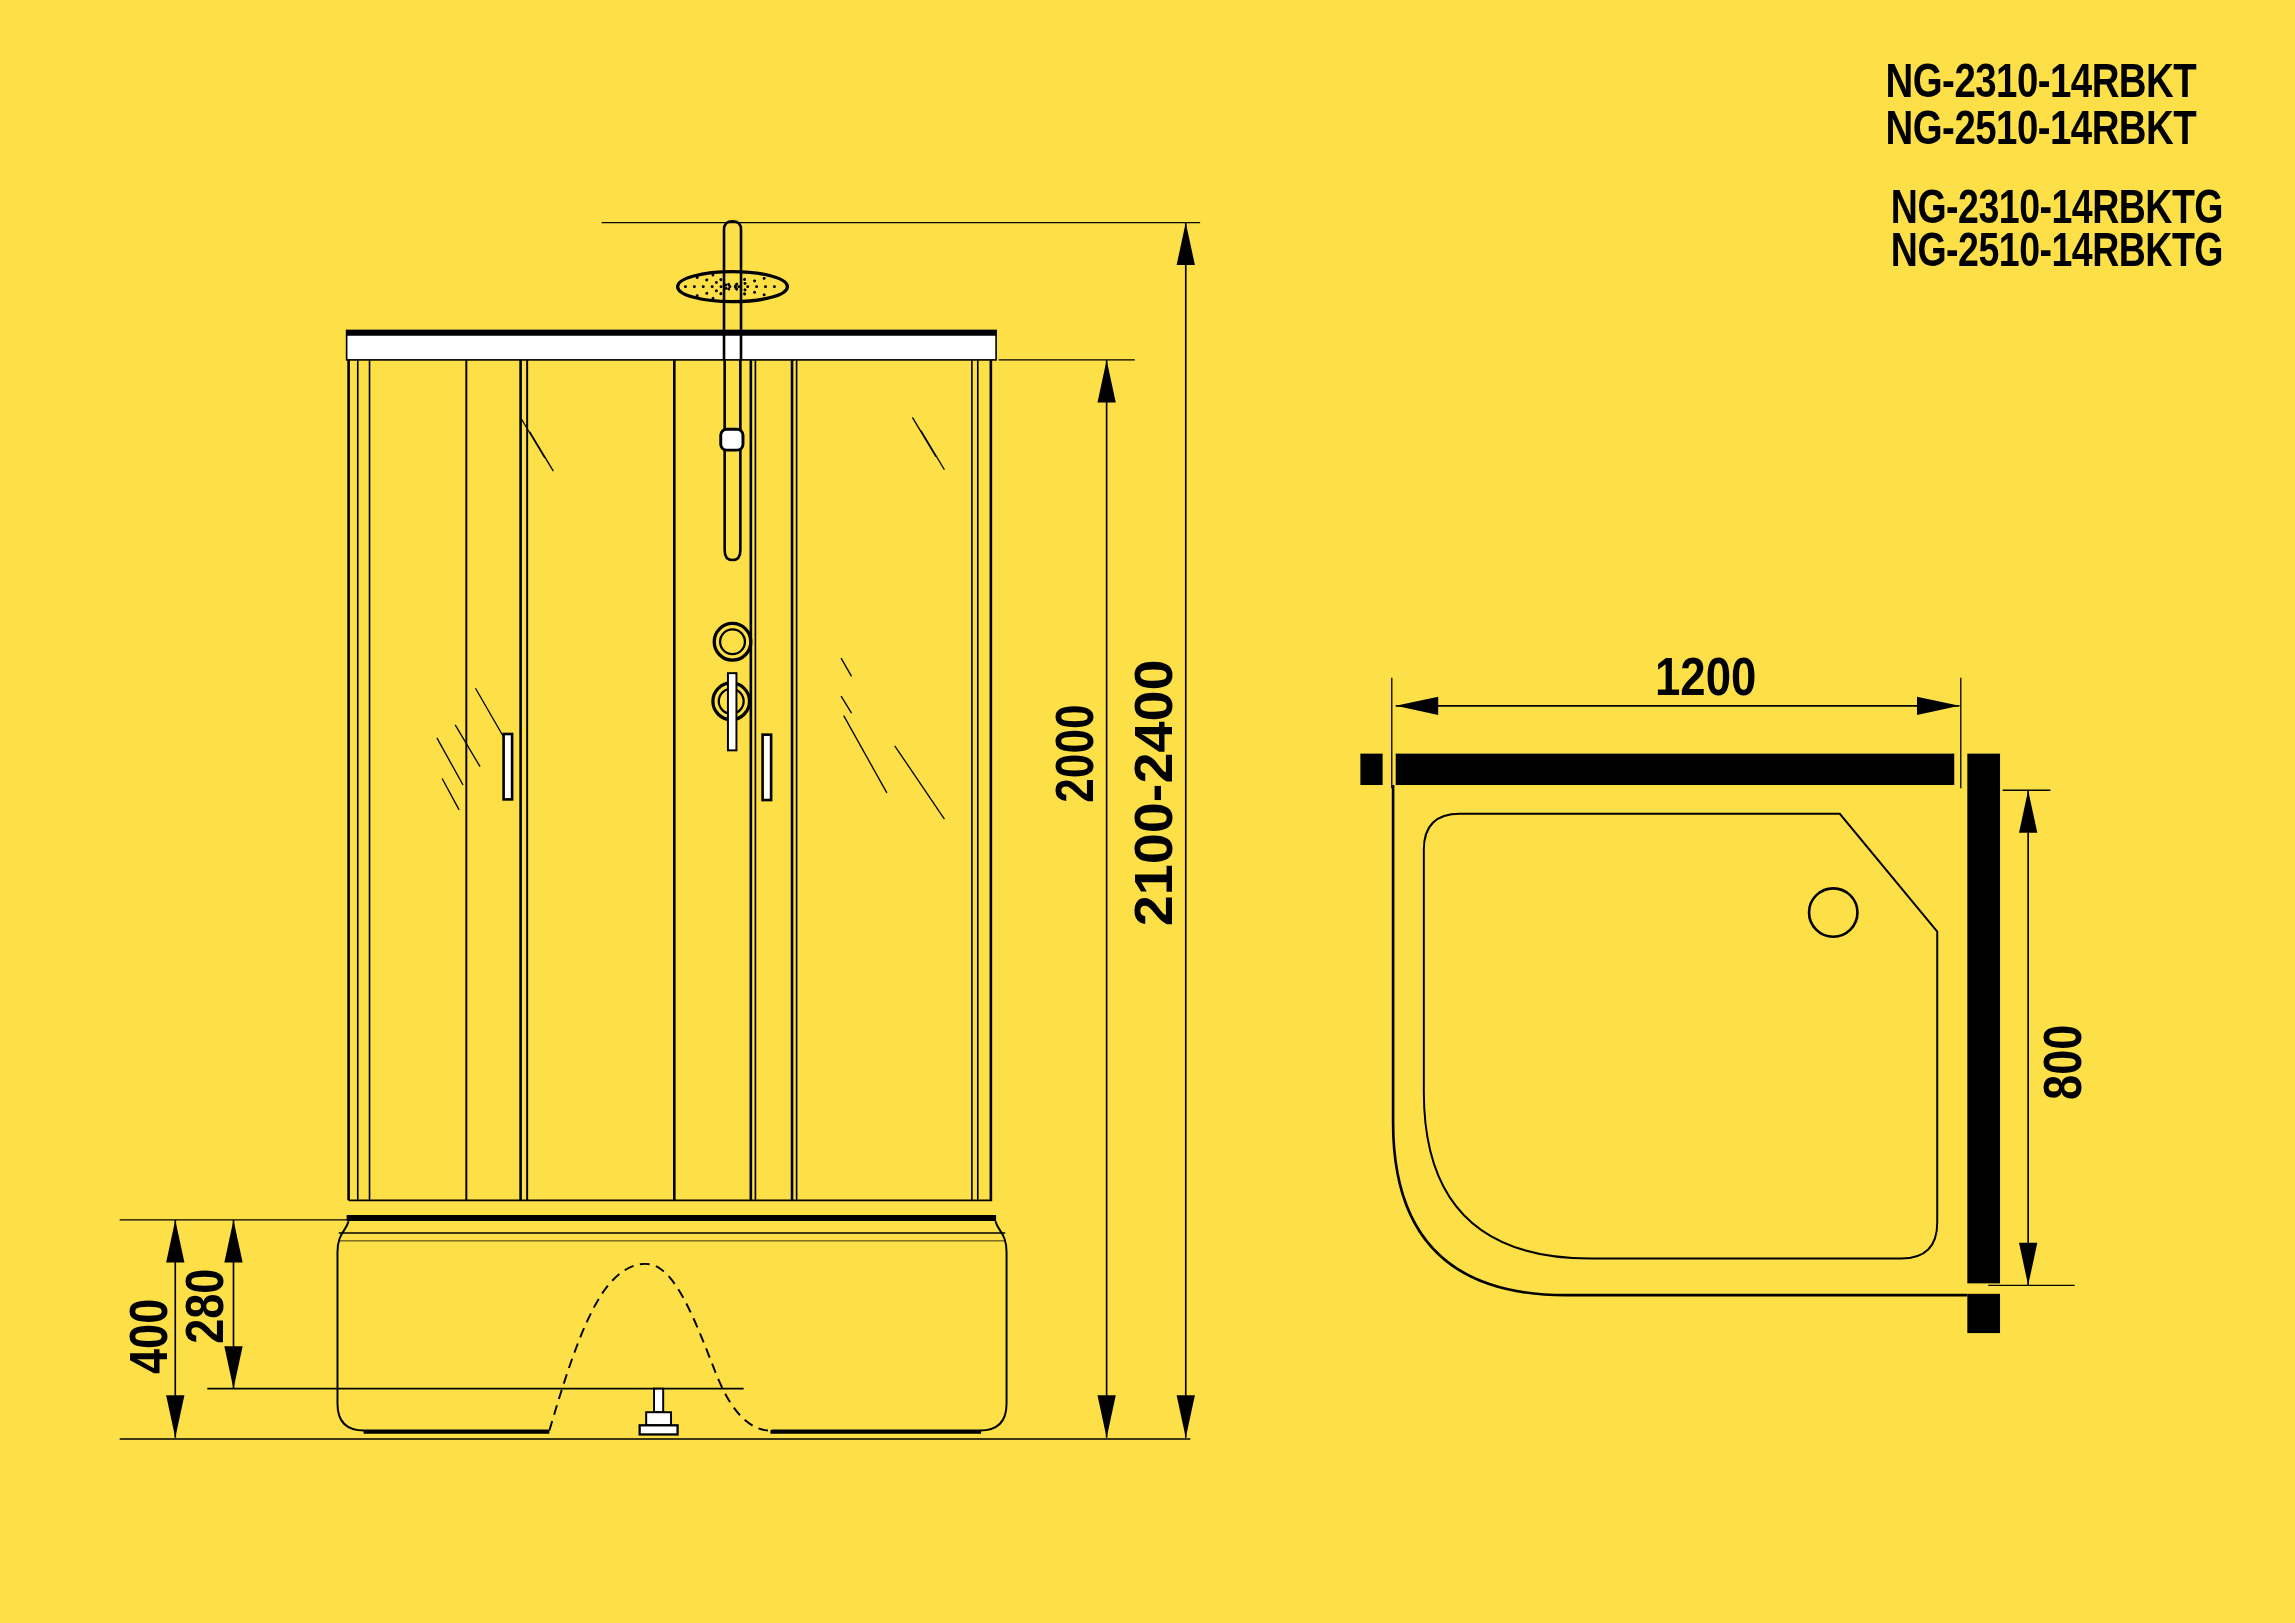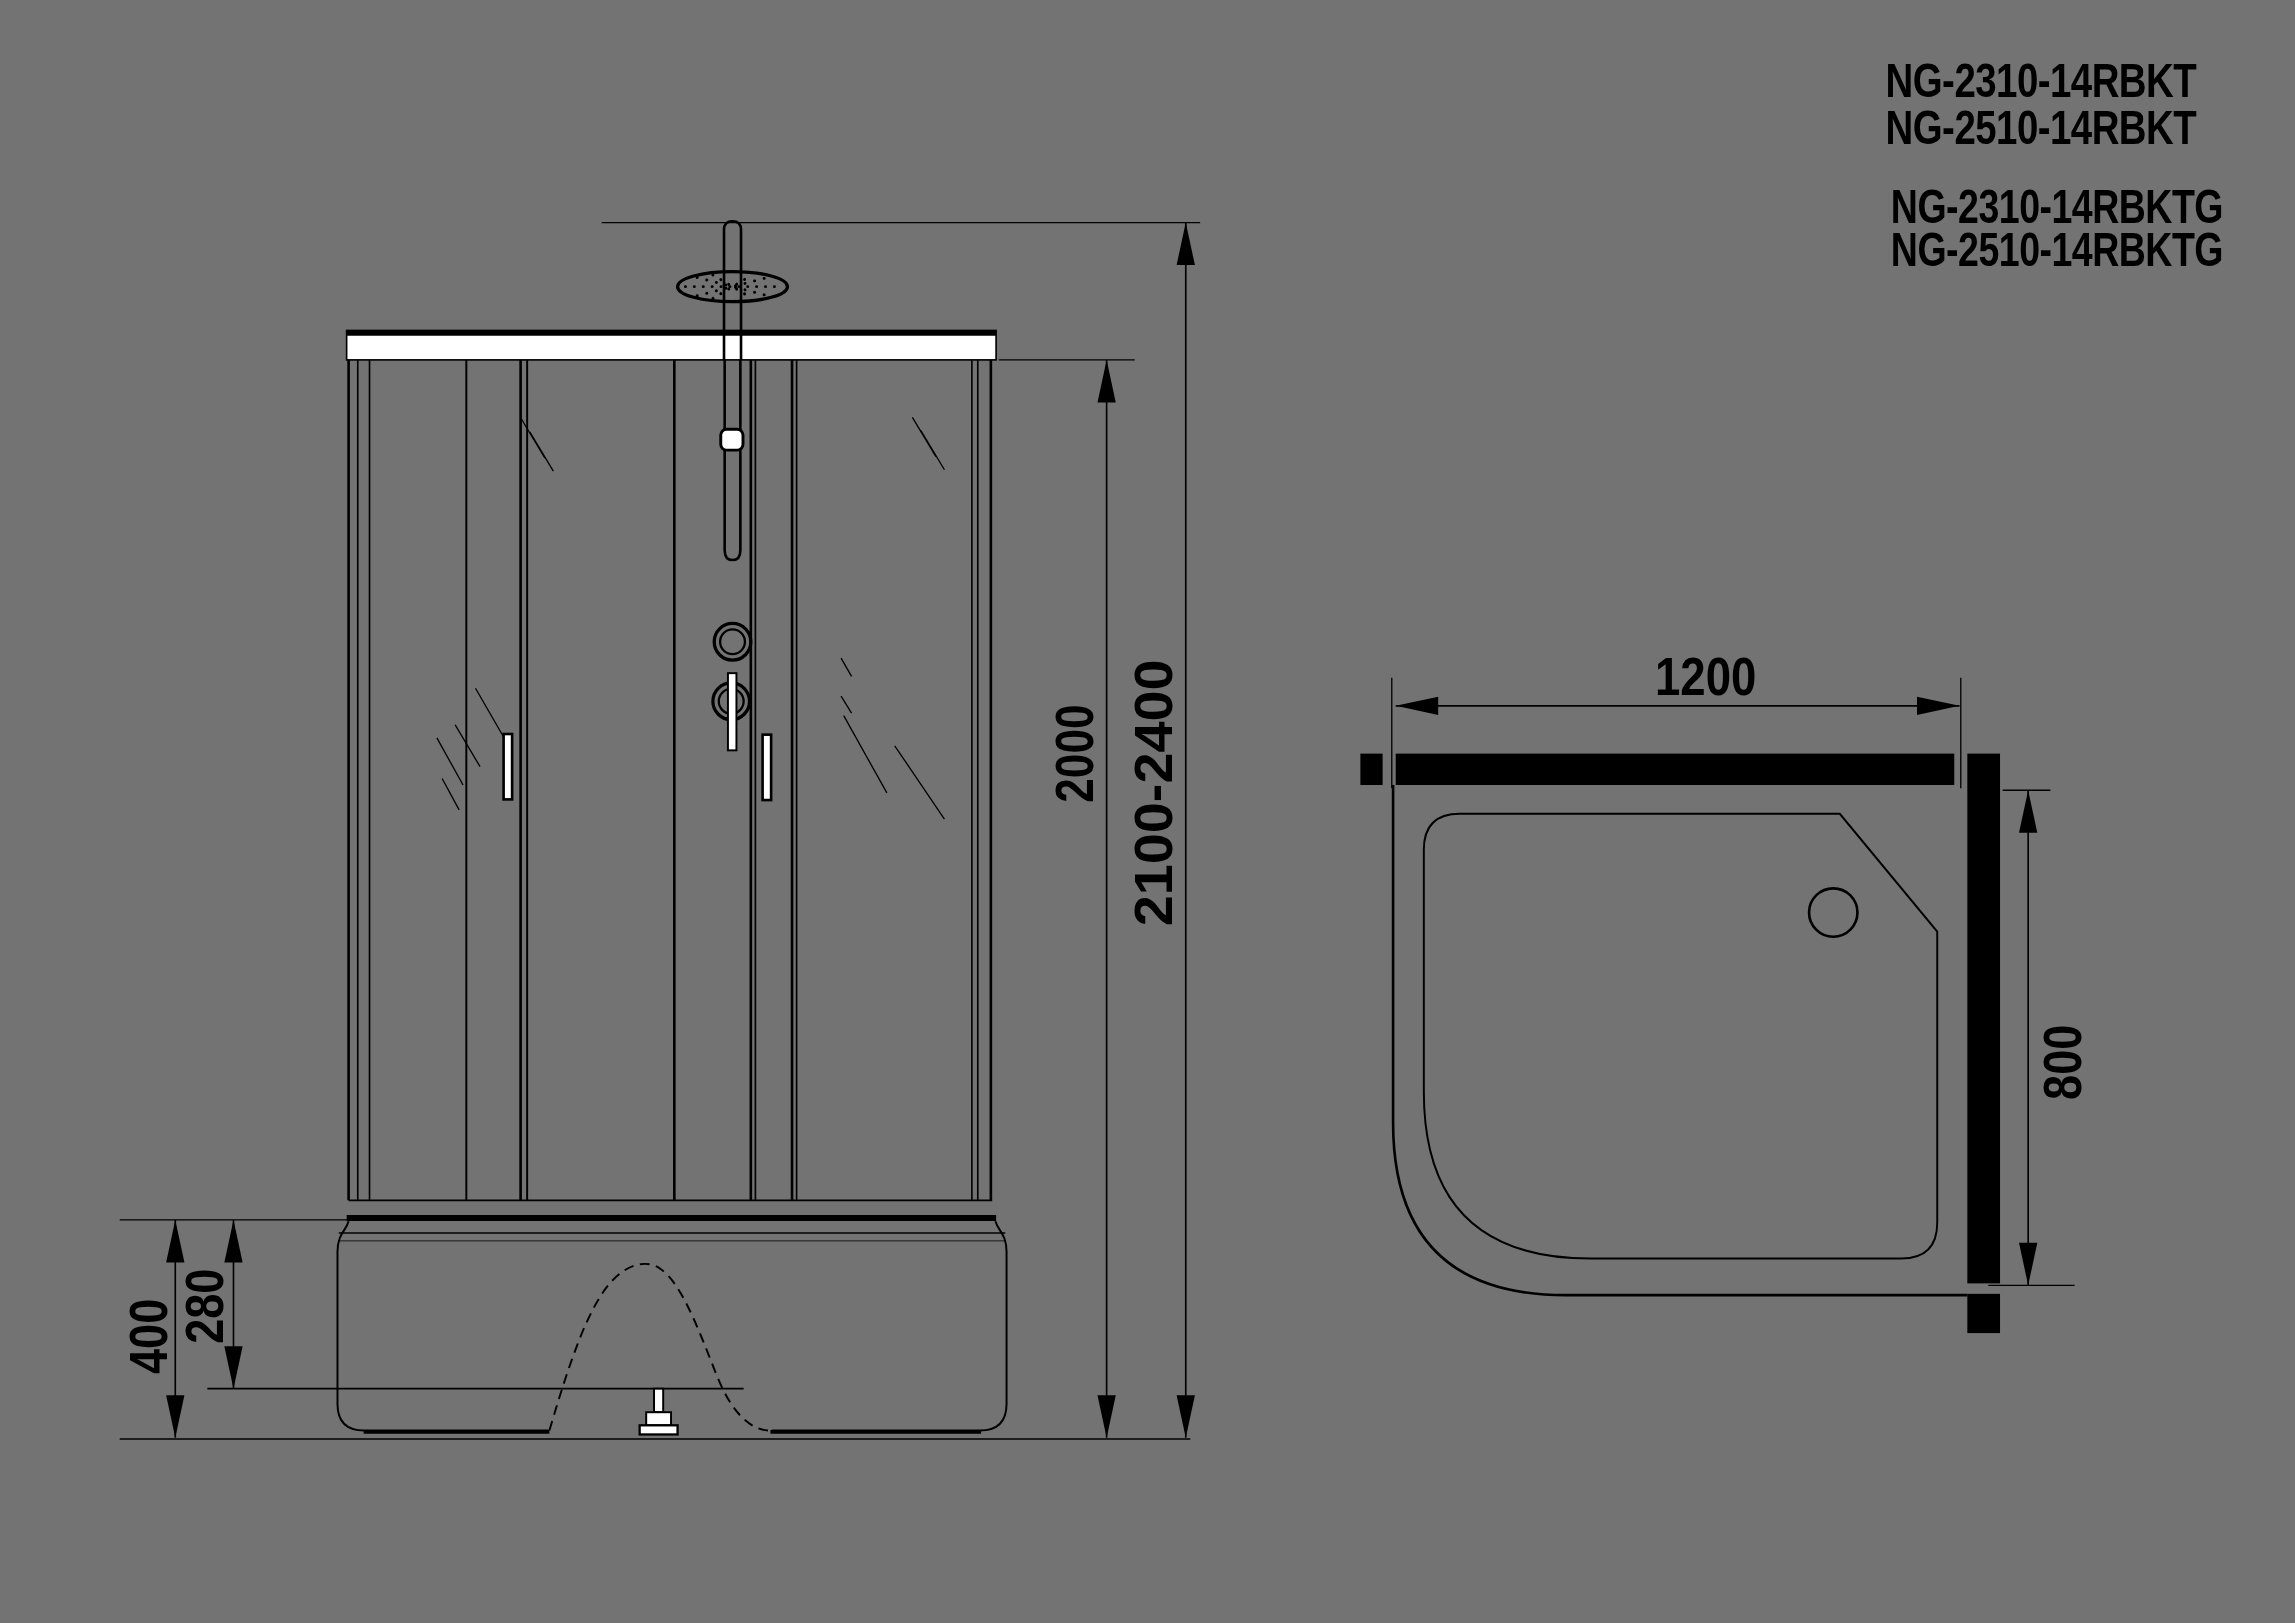--- a/index.html
+++ b/index.html
@@ -1,17 +1,17 @@
 <!DOCTYPE html>
 <html style="font-size:10.5px"><head>
 <meta charset="utf-8">
 <style>
   html,body{margin:0;padding:0;background:#e8e8e8;}
   .sheet{
-    width:2295px;height:1623px;background:#737373;position:relative;
+    width:2295px;height:1623px;background:#fde047;position:relative;
     font-family:"Liberation Sans", sans-serif;
   }
   svg{position:absolute;left:0;top:0;}
   text{fill:#000000;font-weight:bold;font-family:"Liberation Sans", sans-serif;}
   .model-label{font-size:74px;letter-spacing:-1px;}
   .dim-label{font-size:82px;}
   .ln{stroke:#000000;fill:none;}
   .blk{fill:#000000;stroke:none;}
   .wfill{fill:#ffffff;stroke:#000000;}
 </style>

